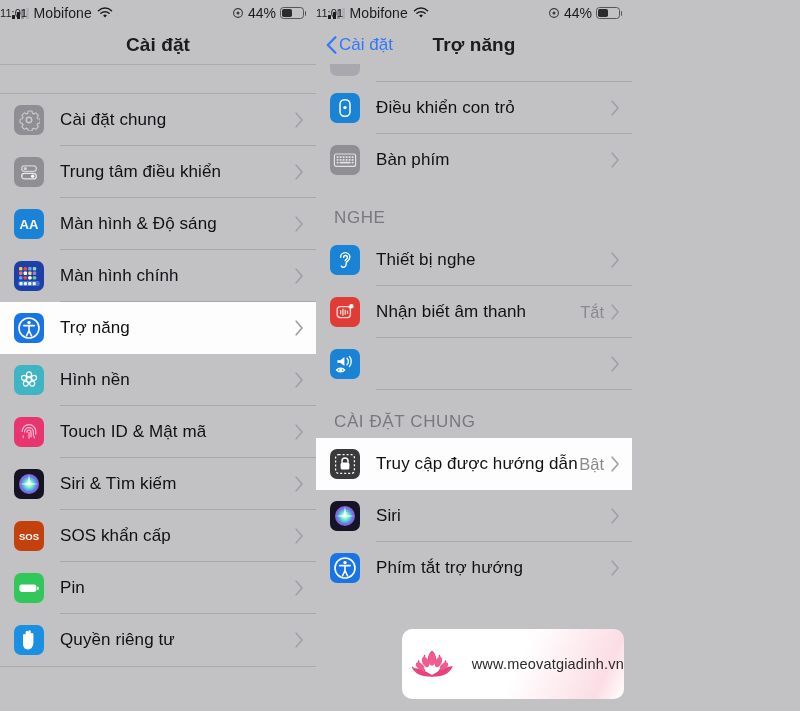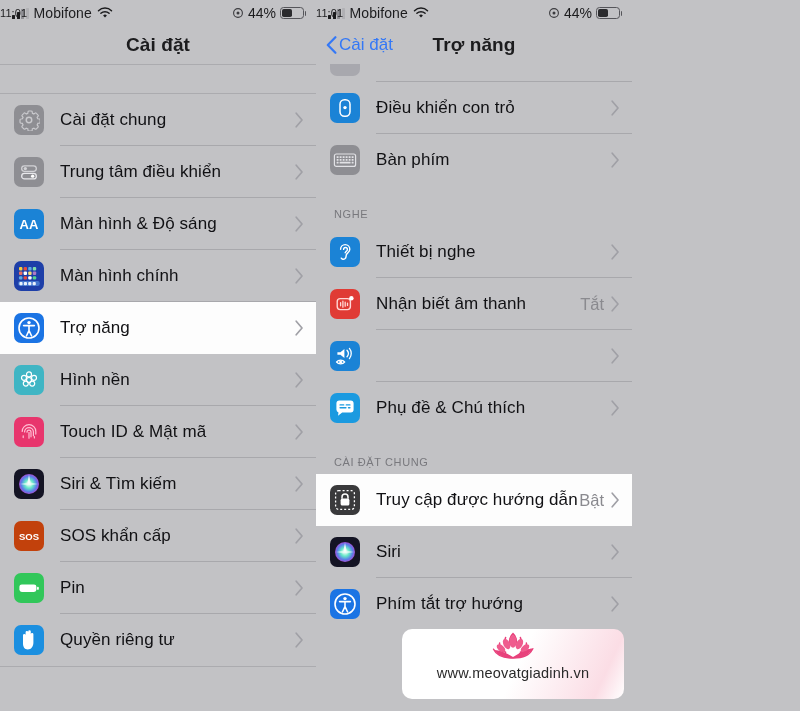--- a/index.html
+++ b/index.html
@@ -84,42 +84,42 @@
   }
   .value {
     margin-left:auto; font-size: 16.5px; color: #8a8a8f; padding-right: 7px;
   }
   .chev {
     margin-left: auto; width: 9px; height: 16px; flex: 0 0 9px;
   }
   .value + .chev { margin-left: 0; }
 
   .sect-header {
-    padding: 22px 0 6px 18px; font-size: 11px; letter-spacing: .6px;
+    padding: 22px 0 6px 18px; font-size: 17px; letter-spacing: .6px;
     color: #78787d; text-transform: uppercase;
   }
   .band { height: 17px; }
   .band.top { height: 30px; border-top: 1px solid rgba(120,120,125,.30); border-bottom: 1px solid rgba(120,120,125,.30); }
   .band.bot { height: 40px; border-top: 1px solid rgba(120,120,125,.30); }
 
   .partial-row {
     height: 18px; position: relative; overflow:hidden; padding-left:14px;
   }
   .partial-row .pic {
     width: 30px; height: 30px; border-radius:7px; background:#a8a8ae;
     position:absolute; left:14px; top:-18px;
   }
   .partial-row .psep { position:absolute; left:60px; right:0; bottom:0; height:1px; background: rgba(120,120,125,.35); }
 
   
   .watermark {
     position:absolute; right: 8px; bottom: 12px;
     width: 222px; height: 70px; border-radius: 10px;
     background: linear-gradient(115deg,#ffffff 0%,#ffffff 52%,#fdeef2 70%,#fbdde5 88%,#ffffff 100%);
-    display:flex; flex-direction:column; align-items:center; justify-content:flex-start;
+    display:flex; flex-direction:row; align-items:center; justify-content:space-between;
     gap: 2px; overflow:hidden; z-index: 30;
   }
   .wm-url { font-size: 14.5px; color:#2a2a2a; letter-spacing:.2px; }
 
   svg { display:block; }
 </style>
 </head>
 <body>
 
 <div class="screen">
@@ -498,38 +498,20 @@
             <path d="M3.6 18c1.8-2.5 6.2-2.5 8 0-1.8 2.5-6.2 2.5-8 0z" fill="none" stroke="#ffffff" stroke-width="1.3"></path>
             <circle cx="7.6" cy="18" r="1.5" fill="#ffffff"></circle>
           </svg>
         </span>
         <svg class="chev" viewBox="0 0 9 16">
             <path d="M1.2 1.2 7 8l-5.8 6.8" stroke="#a0a0a6" stroke-width="1.7" fill="none" stroke-linecap="round" stroke-linejoin="round"></path>
           </svg>
         <span class="sep"></span>
       </div>
 
-      <div class="row nosep">
-        <span class="ic" style="background:#1b9ae0">
-          <svg width="24" height="24" viewBox="0 0 24 24">
-            <path d="M3.4 7.4a3 3 0 0 1 3-3h11.2a3 3 0 0 1 3 3v6a3 3 0 0 1-3 3H9.2l-4.2 3.4.5-3.4h-.1a3 3 0 0 1-2-2.8z" fill="#ffffff"></path>
-            <g fill="#1b9ae0">
-              <rect x="6.4" y="8.2" width="5" height="1.4" rx=".7"></rect>
-                <rect x="12.6" y="8.2" width="5" height="1.4" rx=".7"></rect>
-              <rect x="6.4" y="11" width="7.2" height="1.4" rx=".7"></rect>
-                <rect x="14.8" y="11" width="2.8" height="1.4" rx=".7"></rect>
-            </g>
-          </svg>
-        </span>
-        <span class="label">Phụ đề &amp; Chú thích</span>
-        <svg class="chev" viewBox="0 0 9 16">
-            <path d="M1.2 1.2 7 8l-5.8 6.8" stroke="#a0a0a6" stroke-width="1.7" fill="none" stroke-linecap="round" stroke-linejoin="round"></path>
-          </svg>
-
-      </div>
     </div>
 
     <div class="sect-header">CÀI ĐẶT CHUNG</div>
 
     <div class="group">
       <div class="row sel nosep">
         <span class="ic" style="background:#3a3a3c">
           <svg width="26" height="26" viewBox="0 0 26 26">
             <rect x="3.6" y="3.6" width="18.8" height="18.8" rx="3" fill="none" stroke="#ffffff" stroke-width="1.3" stroke-dasharray="2 2"></rect>
             <path d="M10 11.8v-1.9a3 3 0 0 1 6 0v1.9" fill="none" stroke="#ffffff" stroke-width="1.5"></path>

